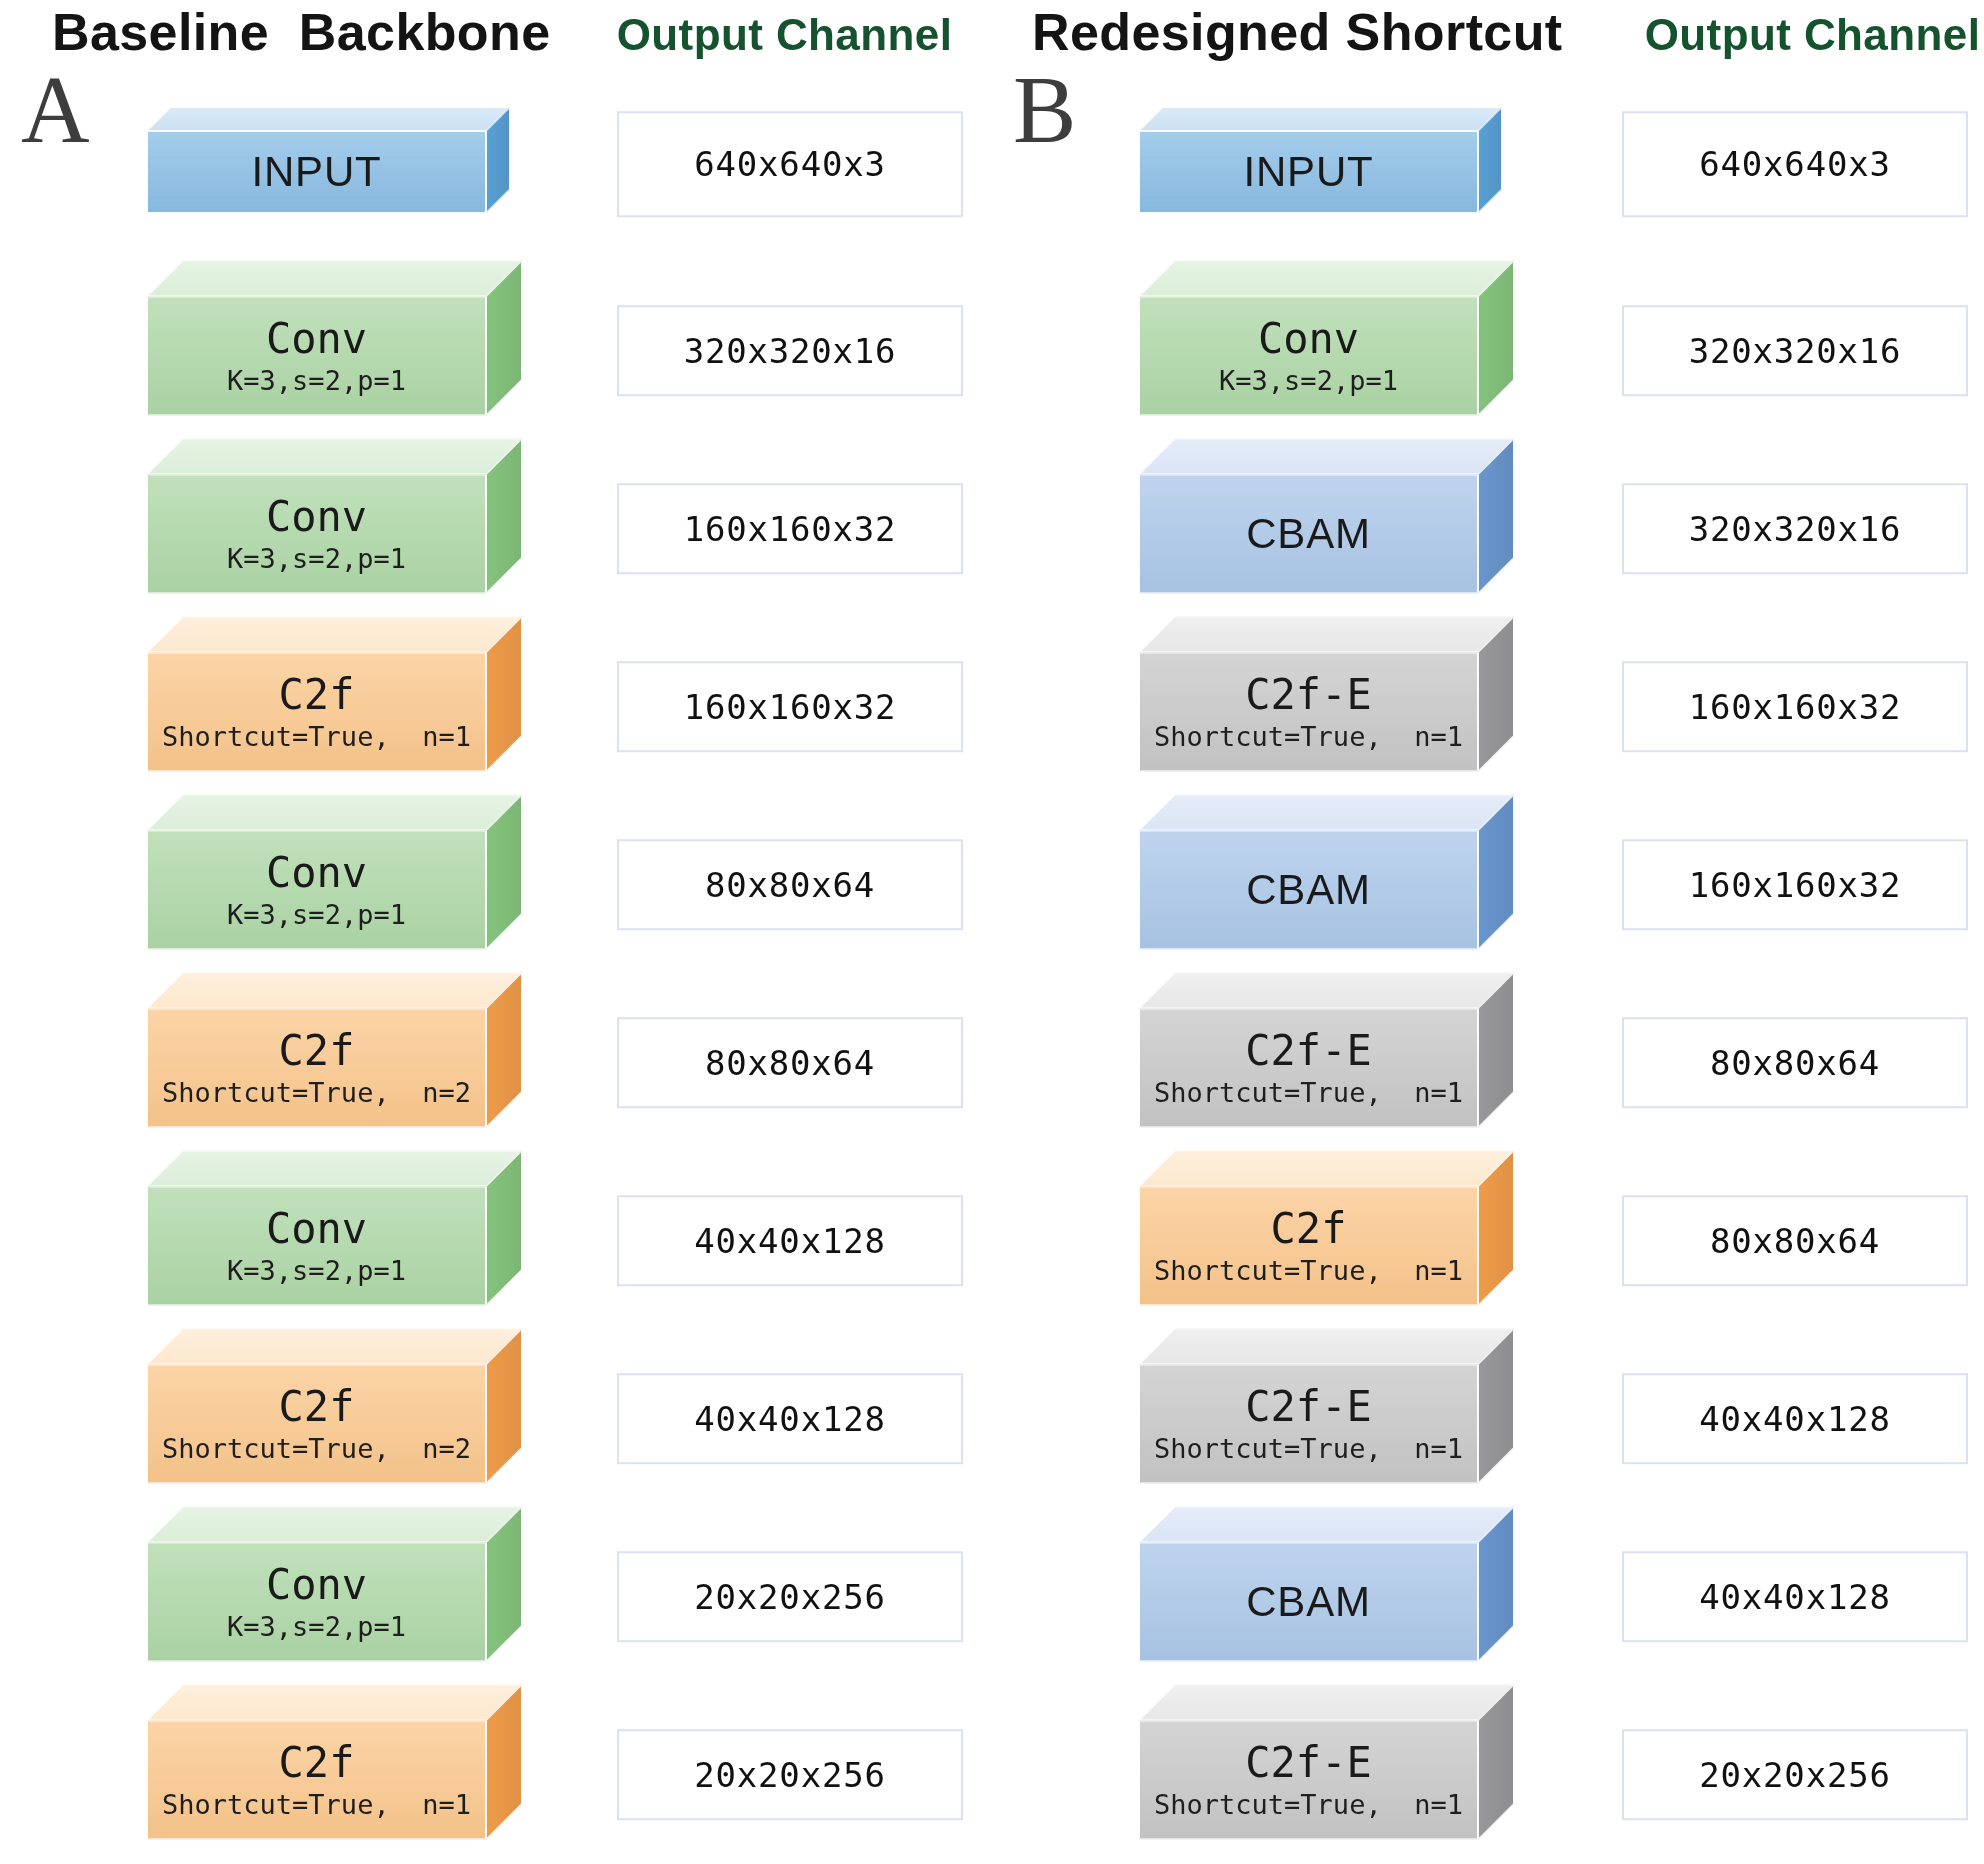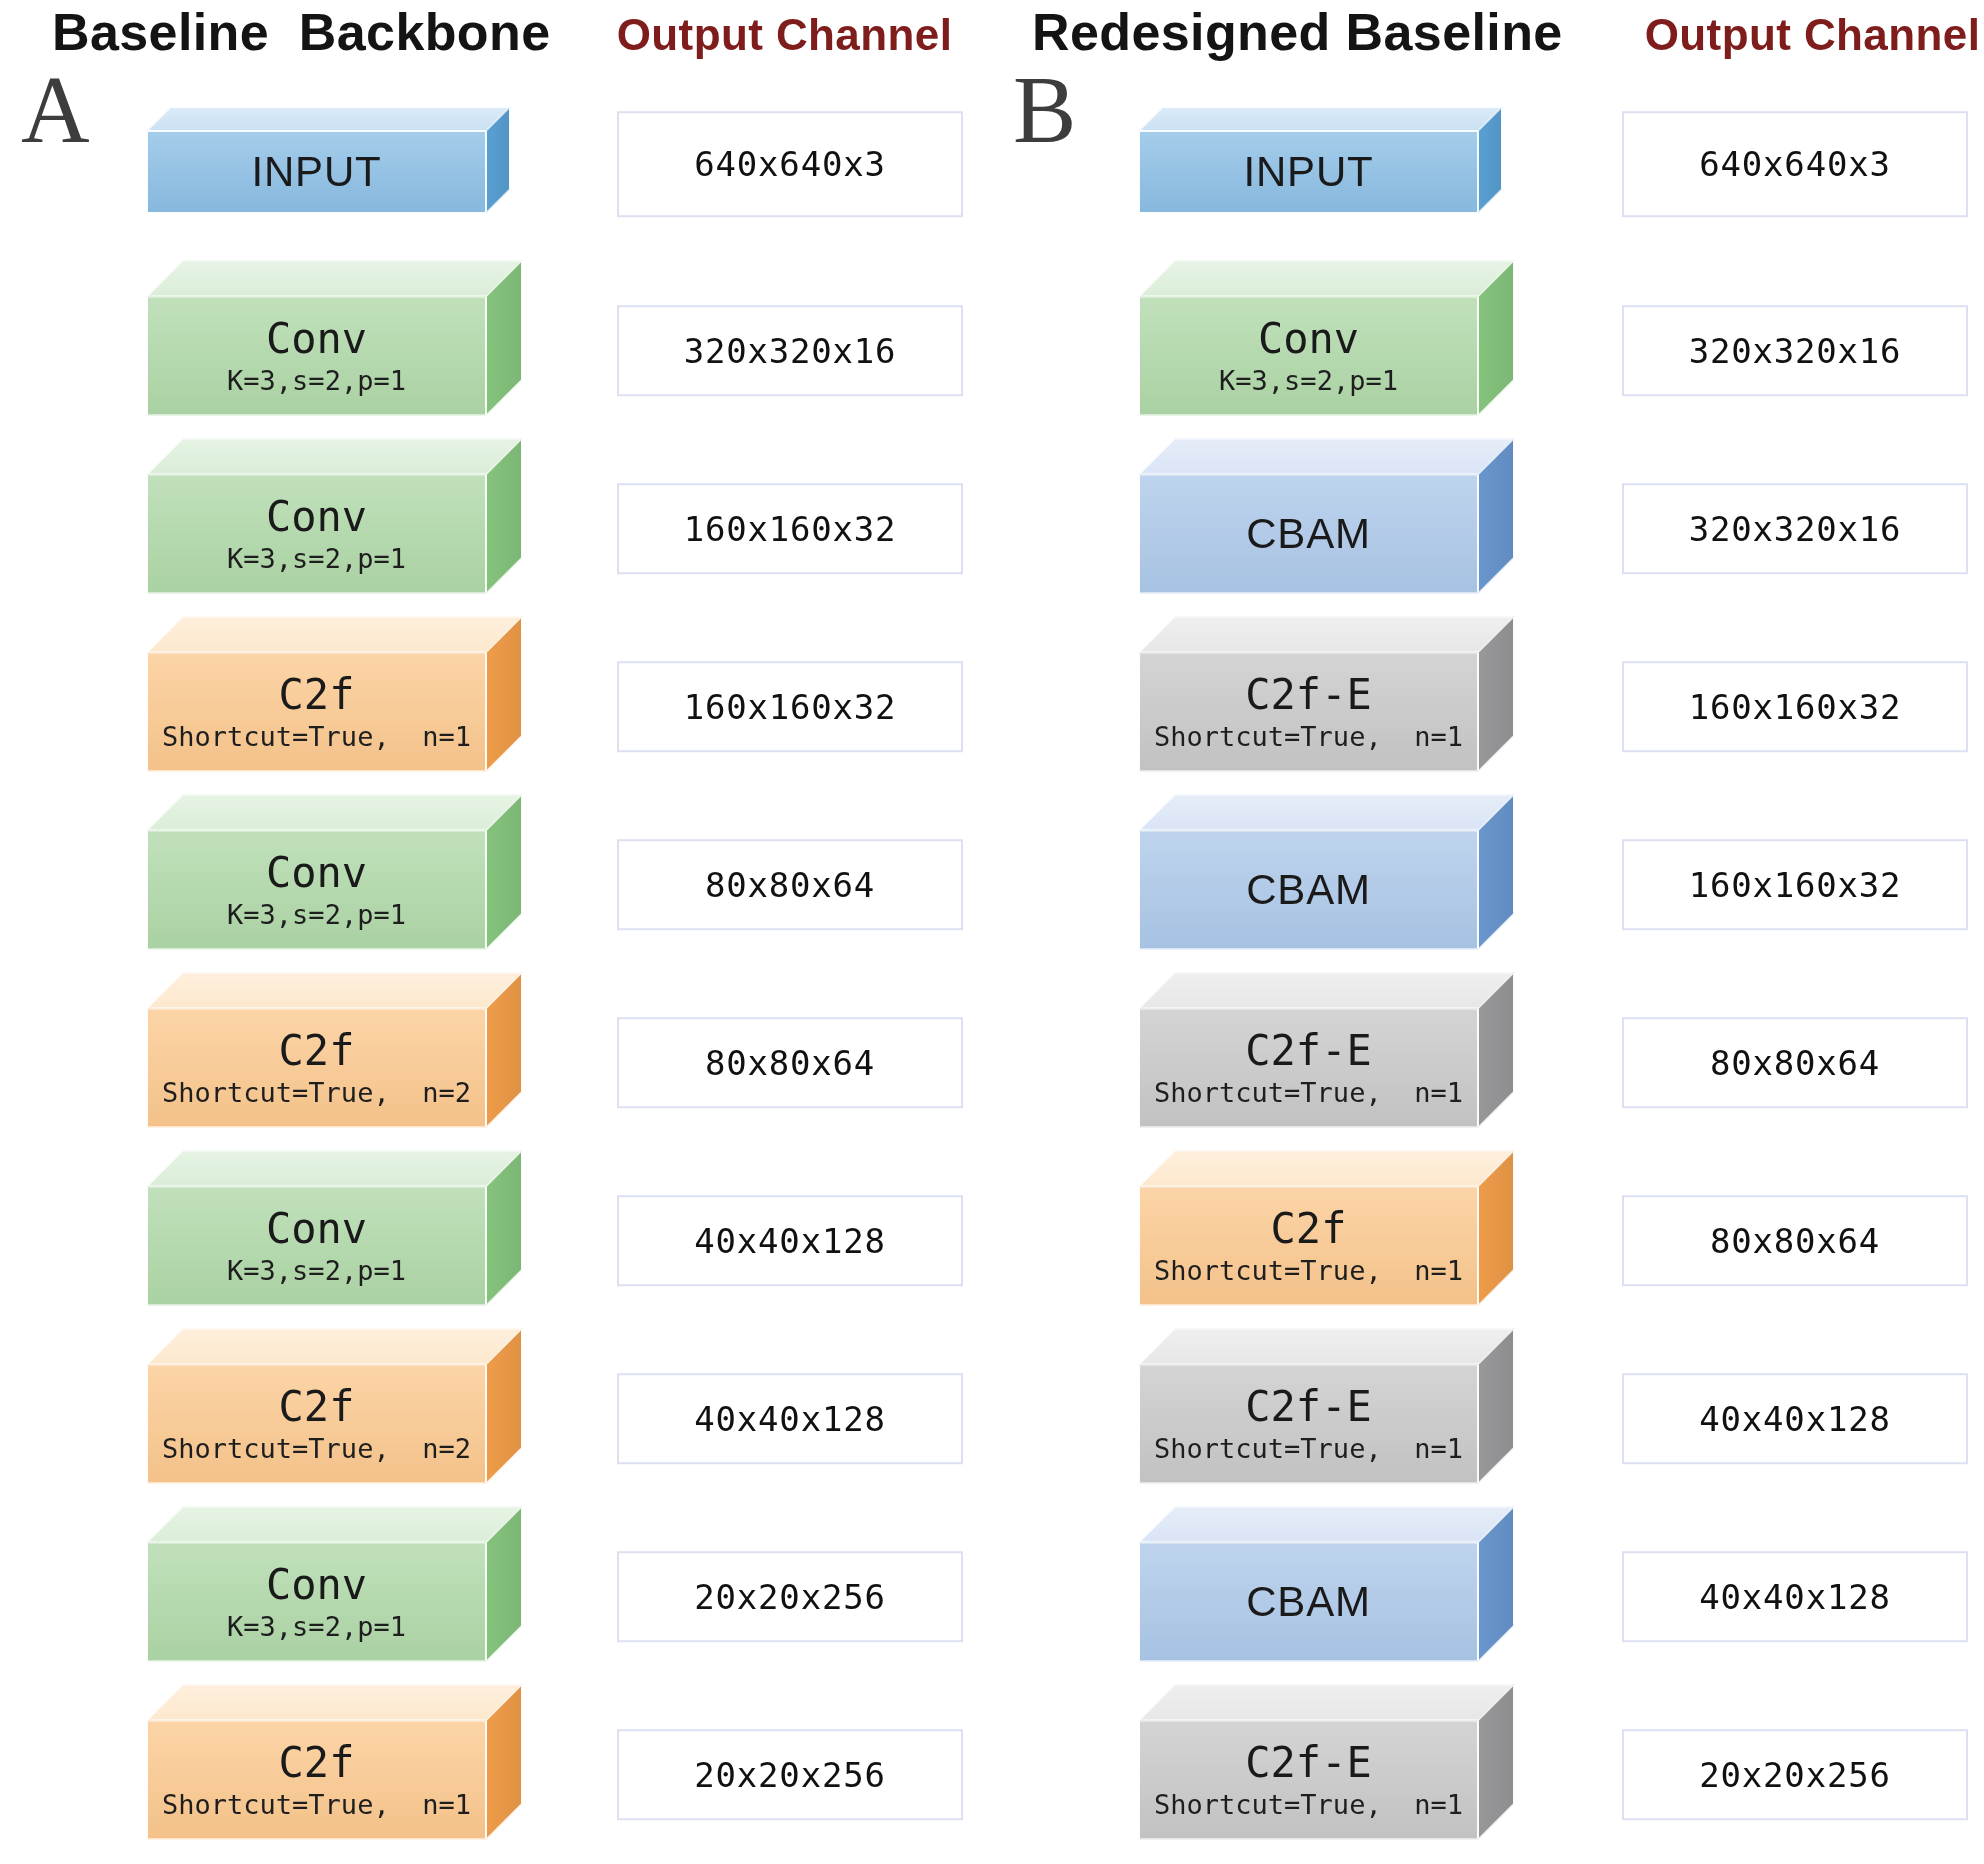--- a/index.html
+++ b/index.html
@@ -14,21 +14,21 @@
   .panel-b { left:992px; }
 
   .backbone-header {
     position:absolute; left:52px; width:564px; top:1.6px;
     font-size:52px; font-weight:700; text-align:left;
     letter-spacing:0.4px; color:#141414; white-space:pre;
   }
   .output-header {
     position:absolute; left:605px; width:359px; top:9.7px;
     font-size:44px; font-weight:700; text-align:center;
-    letter-spacing:0.4px; color:#7f1d1d; white-space:pre;
+    letter-spacing:0.4px; color:#14532d; white-space:pre;
   }
   .panel-b .backbone-header { left:40px; }
   .panel-b .output-header { left:641px; }
 
   .panel-letter {
     position:absolute; left:21px; top:63px;
     font-family:"Liberation Serif", serif; font-size:95px; line-height:1;
     color:#3d3d3d;
   }
 
@@ -238,21 +238,21 @@
       </div>
     </div>
     <div class="out-box">
       <span class="out-value">20x20x256</span>
     </div>
   </div>
 </div>
   </div>
 
   <div class="panel panel-b">
-    <div class="backbone-header">Redesigned Baseline</div>
+    <div class="backbone-header">Redesigned Shortcut</div>
     <div class="output-header">Output Channel</div>
     <div class="panel-letter">B</div>
     <div class="rows">
   <div class="row row-1">
     <div class="cuboid t-input">
       <div class="face top" style="background-color: rgb(199, 223, 243);"></div>
       <div class="face side" style="background-color: rgb(92, 166, 219);"></div>
       <div class="face front" style="background-color: rgb(139, 190, 229);">
         <div class="block-title">INPUT</div>
 

